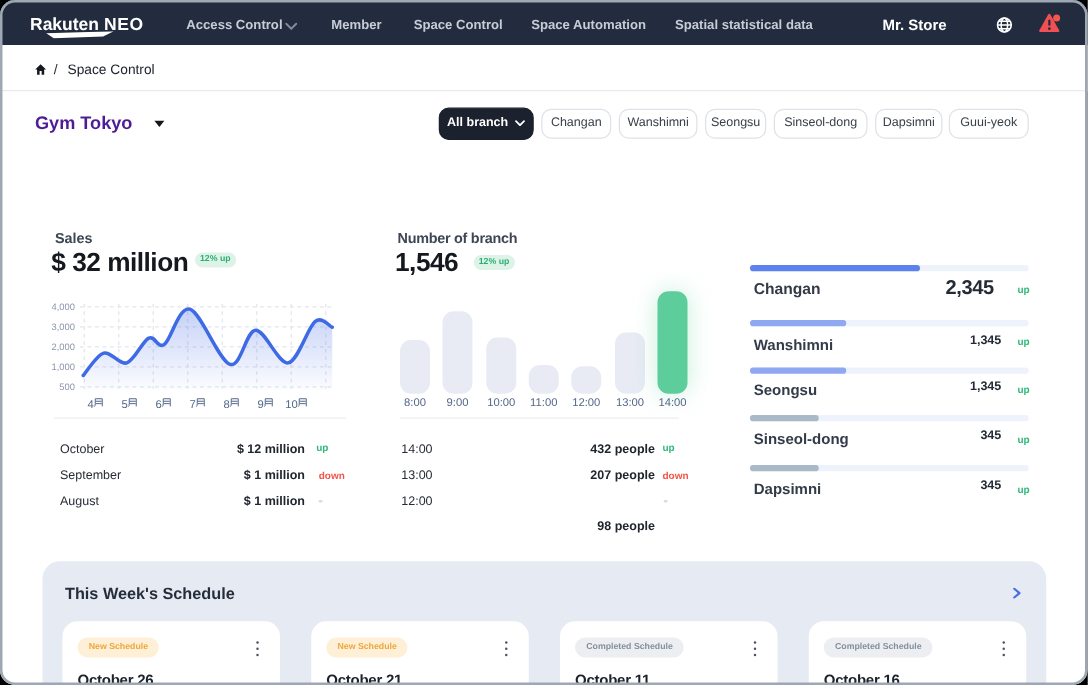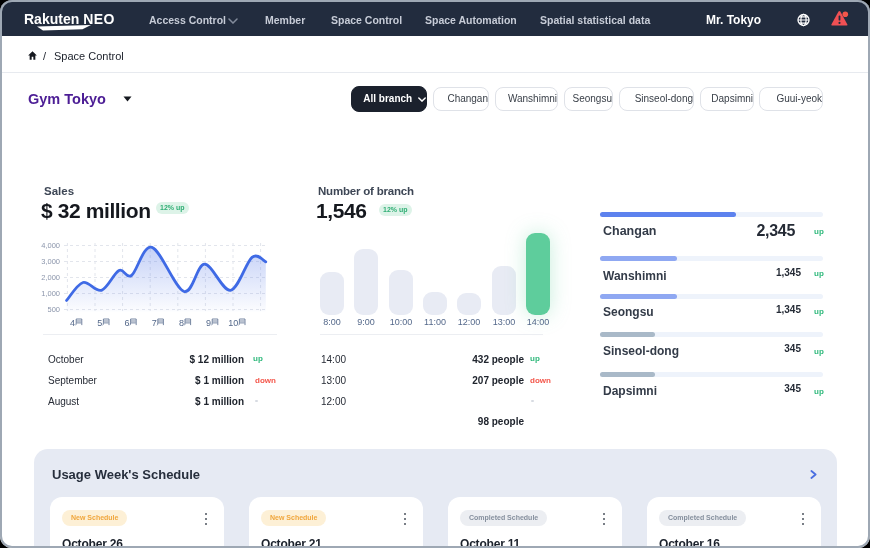--- a/index.html
+++ b/index.html
@@ -9,21 +9,21 @@
   .abs { position:absolute; }
 
   
   .nav { position:absolute; left:0; top:0; width:870px; height:36px; background:#222c3e; }
   .navitem { position:absolute; top:2px; height:36px; line-height:36px; font-size:10.5px; font-weight:700; color:#c7ccd7; white-space:nowrap; }
 
   
   .crumb { position:absolute; left:0; top:36px; width:870px; height:37px; background:#fff; border-bottom:1px solid #e7eaef; }
 
   
-  .btn { position:absolute; top:87px; height:24px; border:1px solid #dfe2e8; border-radius:8px; background:#fff; color:#3a4049; font-size:10px; font-weight:500; text-align:right; line-height:22px; }
+  .btn { position:absolute; top:87px; height:24px; border:1px solid #dfe2e8; border-radius:8px; background:#fff; color:#3a4049; font-size:10px; font-weight:500; text-align:center; line-height:22px; }
 
   
   .ptitle { position:absolute; font-size:11.5px; font-weight:700; color:#3d4655; }
   .bignum { position:absolute; font-size:21px; font-weight:700; color:#15181e; letter-spacing:-0.4px; }
   .badge { position:absolute; height:12px; border-radius:6px; background:#ddf3e8; color:#2fae74; font-size:7px; font-weight:700; line-height:12px; padding:0 4px; }
 
   
   .rowlab { position:absolute; font-size:10px; font-weight:400; color:#272c36; }
   .rowval { position:absolute; font-size:10px; font-weight:700; color:#20252e; text-align:right; }
   .up   { position:absolute; font-size:8px; font-weight:700; color:#30b97c; }
@@ -61,21 +61,21 @@
       <path d="M1 1.5 L55 0 L46.5 4.2 L7 5.6 Z" fill="#fff"></path>
     </svg>
     <div class="navitem" style="left:149px;">Access Control</div>
     <svg class="abs" style="left:228px;top:18px;" width="10" height="6" viewBox="0 0 10 6">
         <path d="M1 1 L5 5 L9 1" stroke="#838c9c" stroke-width="1.5" fill="none" stroke-linecap="round"></path>
       </svg>
     <div class="navitem" style="left:265px;">Member</div>
     <div class="navitem" style="left:331px;">Space Control</div>
     <div class="navitem" style="left:425px;">Space Automation</div>
     <div class="navitem" style="left:540px;">Spatial statistical data</div>
-    <div class="navitem" style="left:706px; color:#fff; font-size:12px; font-weight:700;">Mr. Tokyo</div>
+    <div class="navitem" style="left:706px; color:#fff; font-size:12px; font-weight:700;">Mr. Store</div>
     <svg class="abs" style="left:797px;top:13px;" width="13" height="14" viewBox="0 0 16 16">
       <circle cx="8" cy="8" r="6.8" fill="none" stroke="#fff" stroke-width="1.6"></circle>
       <ellipse cx="8" cy="8" rx="3.2" ry="6.8" fill="none" stroke="#fff" stroke-width="1.5"></ellipse>
       <path d="M1.2 8 H14.8 M2.4 4.2 H13.6 M2.4 11.8 H13.6" stroke="#fff" stroke-width="1.5" fill="none"></path>
     </svg>
     <svg class="abs" style="left:830px;top:9px;" width="20" height="18" viewBox="0 0 20 18">
       <path d="M8.5 2.6 L1.4 15.4 Q0.9 16.5 2.2 16.5 L16.6 16.5 Q17.9 16.5 17.4 15.4 L10.3 2.6 Q9.4 1.2 8.5 2.6 Z" fill="#f05054"></path>
       <rect x="8.6" y="6.6" width="1.8" height="5" rx="0.9" fill="#222c3e"></rect>
       <circle cx="9.5" cy="13.9" r="1.05" fill="#222c3e"></circle>
       <circle cx="15.3" cy="5.3" r="2.8" fill="#f4564a"></circle>
@@ -234,21 +234,21 @@
   <div class="rk-up" style="top:347px;">up</div>
 
   <div class="rk-track" style="top:372px;">
       <div class="rk-fill" style="width:55px;background:#a9b9c8;"></div>
     </div>
   <div class="rk-name" style="top:384px;">Dapsimni</div>
   <div class="rk-val" style="left:701px;top:383px;width:100px;">345</div>
   <div class="rk-up" style="top:387px;">up</div>
 
   <div class="sched"></div>
-  <div class="abs" style="left:52px;top:467px;font-size:13px;font-weight:700;color:#262e3c;z-index:2;">Usage Week's Schedule</div>
+  <div class="abs" style="left:52px;top:467px;font-size:13px;font-weight:700;color:#262e3c;z-index:2;">This Week's Schedule</div>
   <svg class="abs" style="left:810px;top:470px;z-index:2;" width="7" height="9" viewBox="0 0 7 9">
       <path d="M1.4 1 L5.6 4.5 L1.4 8" stroke="#4a6ee0" stroke-width="1.8" fill="none" stroke-linecap="round" stroke-linejoin="round"></path>
     </svg>
 
   <div class="card" style="left:50px;"></div>
   <div class="cbadge new" style="left:62px;">New Schedule</div>
   <div class="dots" style="left:205px;">
       <i></i>
       <i></i>
       <i></i>

